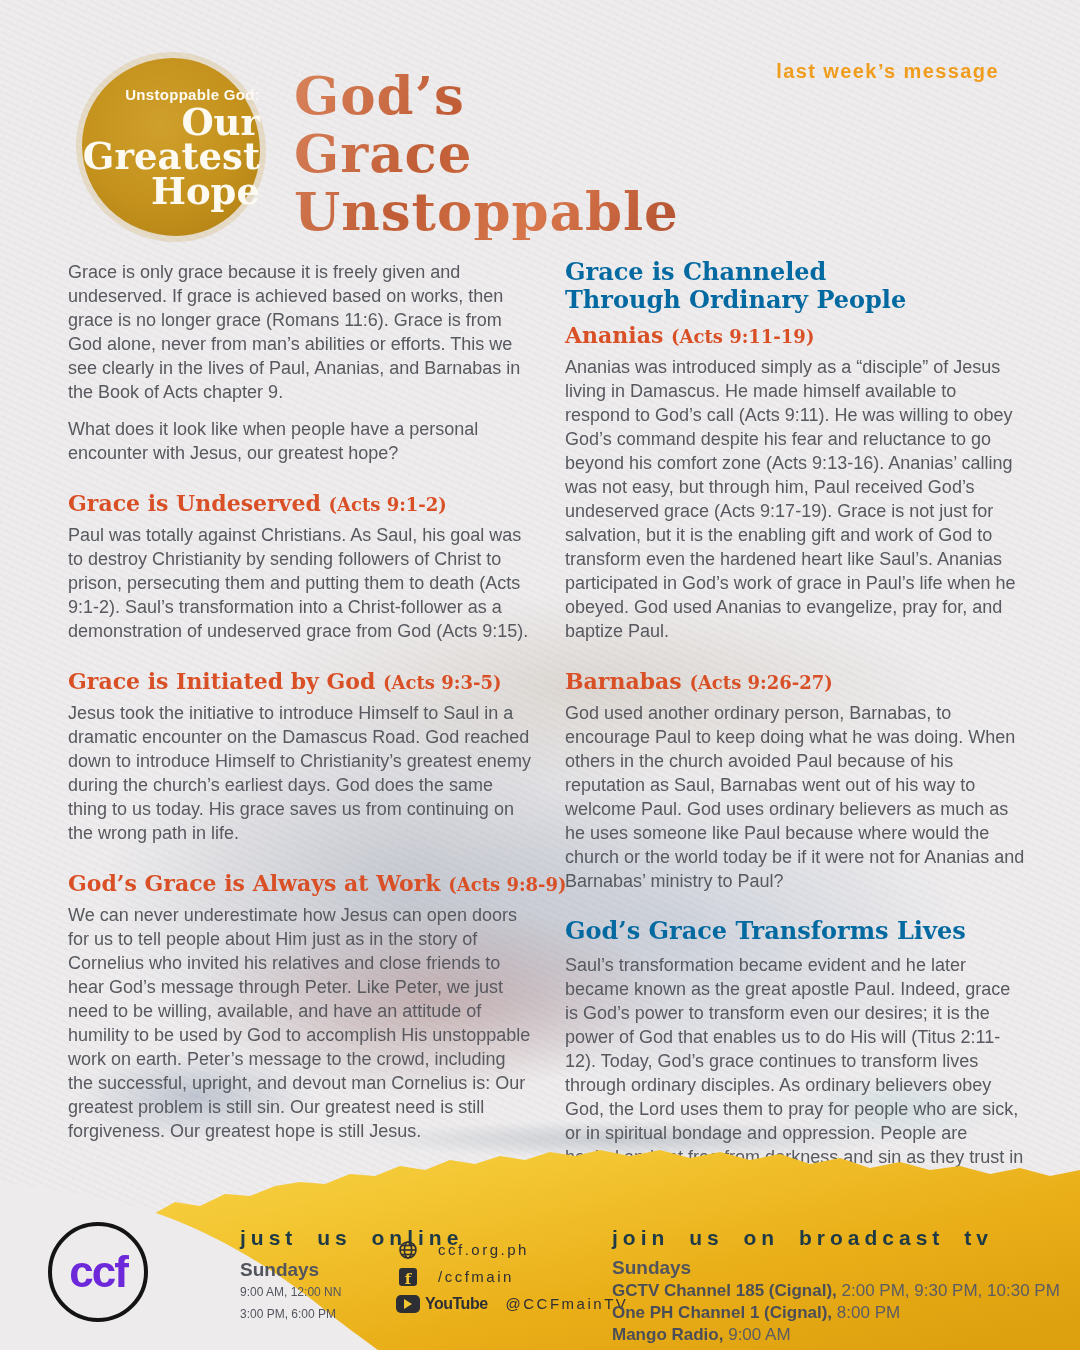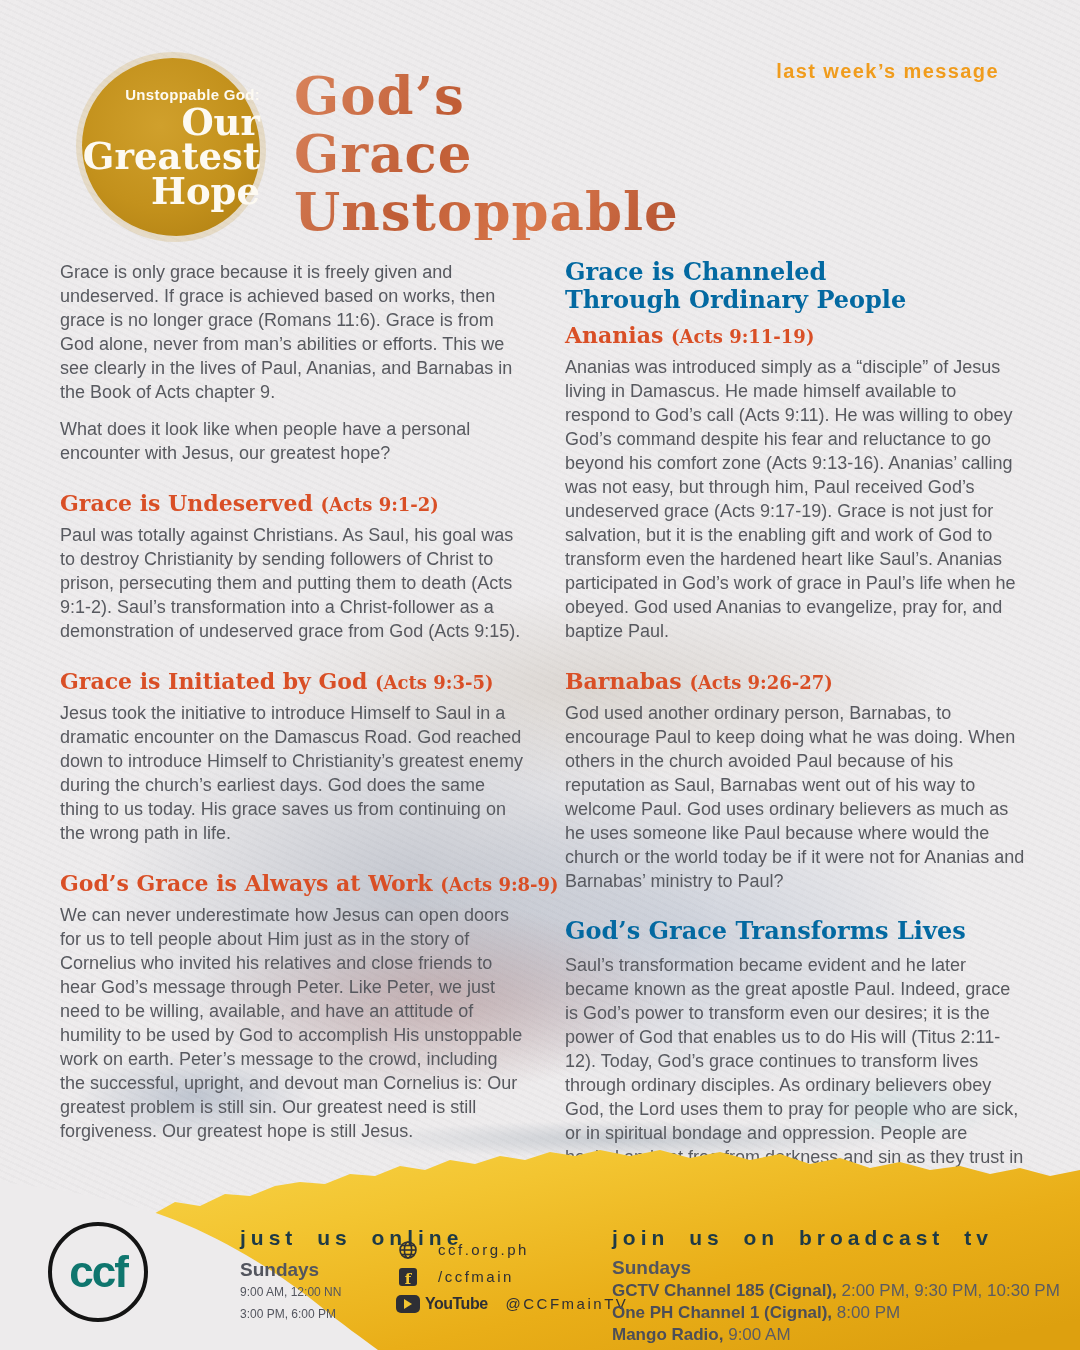--- a/index.html
+++ b/index.html
@@ -45,21 +45,21 @@
     font-family:"DejaVu Serif", serif; font-weight:bold;
     font-size:53px; line-height:58px; letter-spacing:1px;
     background:linear-gradient(118deg,#d9845c 0%,#c05d36 38%,#d8774b 68%,#b25130 100%);
     -webkit-background-clip:text; background-clip:text; color:transparent;
   }
   .badge {
     position:absolute; right:81px; top:60px;
     color:#f09c1d; font-weight:bold; font-size:20px; letter-spacing:1.4px;
   }
   
-  .col-left  { position:absolute; left:60px;  top:260px; width:464px; }
+  .col-left  { position:absolute; left:68px;  top:260px; width:464px; }
   .col-right { position:absolute; left:565px; top:258px; width:460px; }
   .body-p { font-size:18px; line-height:24px; color:#57595f; margin:0 0 13px; }
   .h-orange {
     font-family:"DejaVu Serif", serif; font-weight:bold; color:#d94f26;
     font-size:22px; margin:25px 0 7px; white-space:nowrap;
   }
   .h-orange .ref { font-size:18px; }
   .h-blue {
     font-family:"DejaVu Serif", serif; font-weight:bold; color:#0369a1;
     font-size:24px; line-height:28px; margin:0 0 8px; max-width:380px;
@@ -68,21 +68,21 @@
   .sub-h { margin-top:2px; }
   .closing { margin-top:16px; }
   
   .footer-band { position:absolute; left:0; top:1140px; width:1080px; height:210px; }
   .footer-band svg { display:block; }
   .footer-content { position:absolute; left:0; top:1140px; width:1080px; height:210px; }
   .ccf-logo {
     position:absolute; left:48px; top:82px; width:100px; height:100px;
     border:4px solid #141414; border-radius:50%;
     display:flex; align-items:center; justify-content:center;
-    font-weight:bold; font-size:44px; letter-spacing:-2px; color:#0f766e;
+    font-weight:bold; font-size:44px; letter-spacing:-2px; color:#6d28d9;
   }
   .online { position:absolute; left:240px; top:86px; }
   .broadcast { position:absolute; left:612px; top:86px; }
   .f-heading {
     color:#1e3a46; font-weight:bold; font-size:21px;
     letter-spacing:5px; word-spacing:9px; white-space:nowrap;
   }
   .f-day { font-weight:bold; font-size:19px; color:#53555e; margin-top:9px; }
   .f-times { font-size:12px; color:#53555e; line-height:22px; }
   .links { position:absolute; left:396px; top:96px; }

